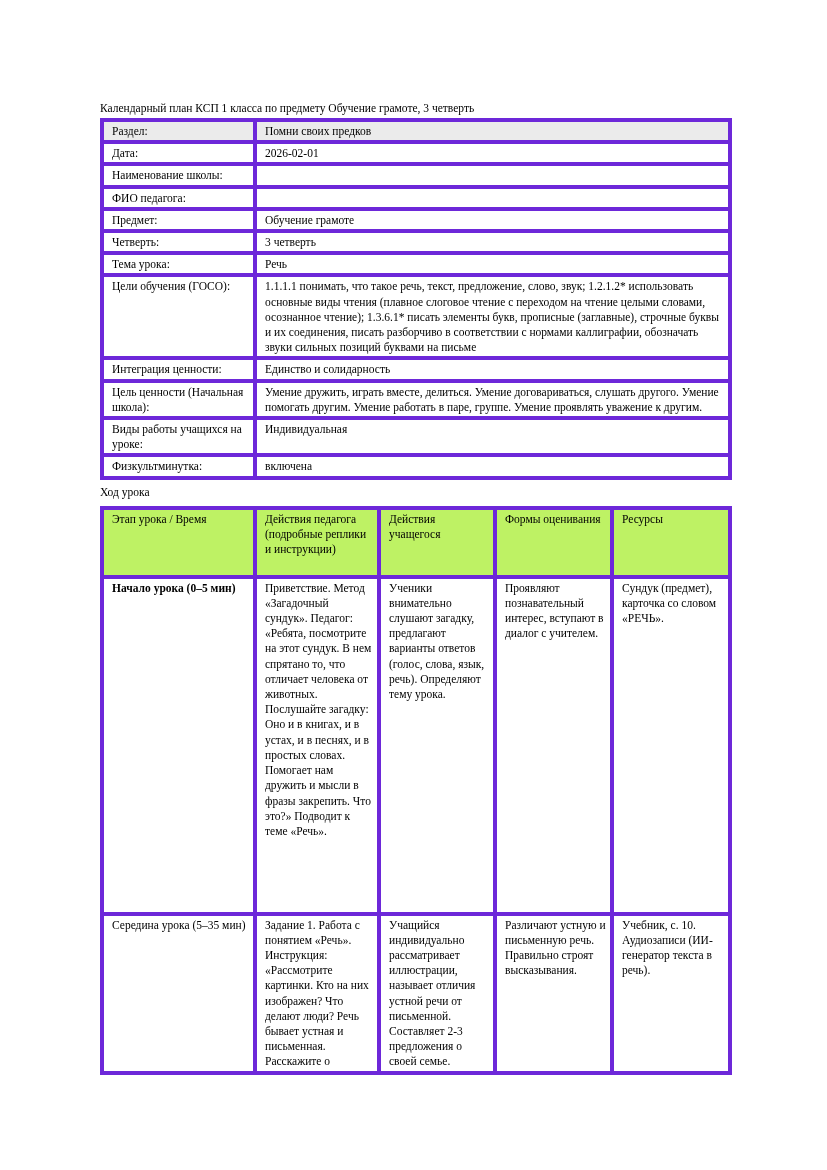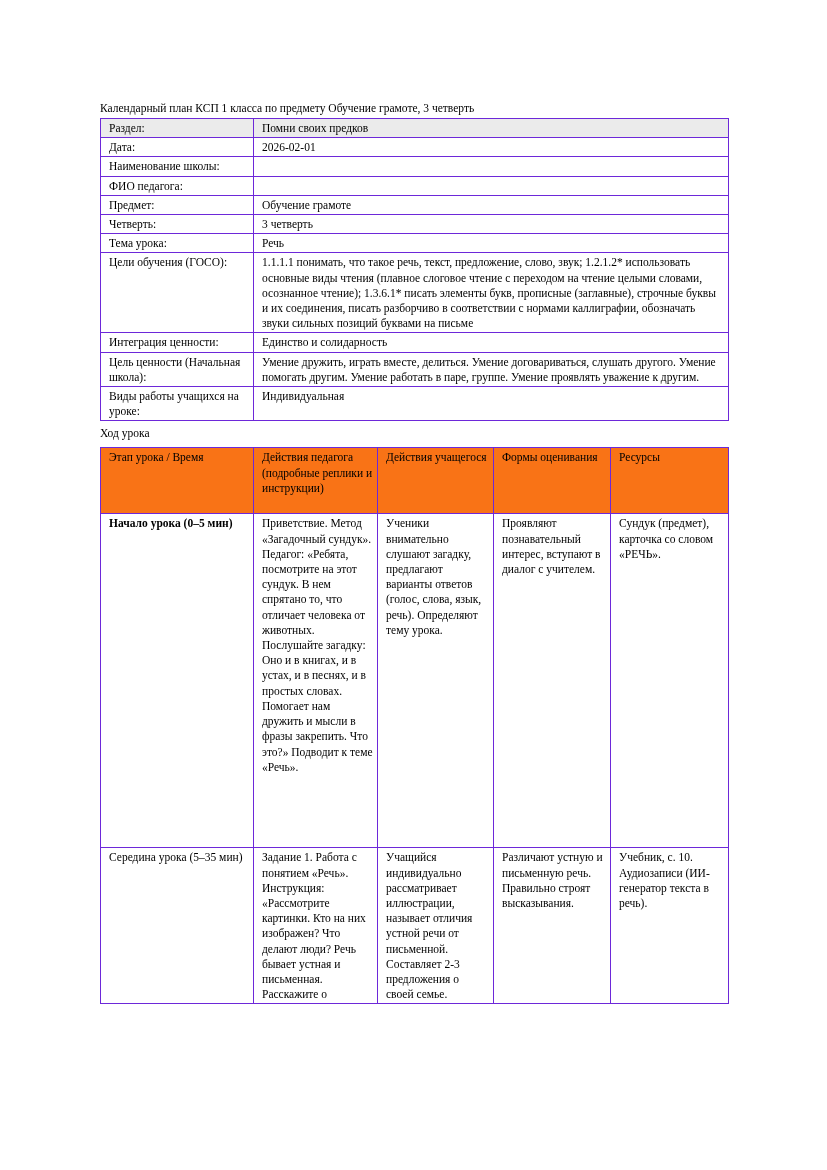--- a/index.html
+++ b/index.html
@@ -38,42 +38,42 @@
     margin-bottom: 6px;
   }
   table.doc-table {
     border-collapse: collapse;
     width: 628px;
     table-layout: fixed;
     font-size: 11.5px;
   }
   table.doc-table td,
   table.doc-table th {
-    border: 1px solid #6d28d9;
+    border: 4px solid #6d28d9;
     vertical-align: top;
     padding: 2px 4px 1px 8px;
     line-height: 15.2px;
     font-weight: normal;
     text-align: left;
     word-wrap: break-word;
     overflow-wrap: break-word;
     hyphens: none;
   }
   
   .info-table col.c1 { width: 153px; }
   .info-table col.c2 { width: 475px; }
   .info-table tr.shaded > td { background: #ebebeb; }
 
   
   .flow-table col.f1 { width: 153px; }
   .flow-table col.f2 { width: 124px; }
   .flow-table col.f3 { width: 116px; }
   .flow-table col.f4 { width: 117px; }
   .flow-table col.f5 { width: 118px; }
-  .flow-table thead td { background: #f97316; }
+  .flow-table thead td { background: #bef264; }
   .flow-table .tall-a { height: 330px; font-weight: bold; }
   .flow-table .tall-b { height: 148px; }
   .flow-table .hdr-pad { height: 62px; }
   .clip-cell {
     overflow: hidden;
   }
 </style>
 </head>
 <body>
 
@@ -125,20 +125,24 @@
           <td>Единство и солидарность</td>
         </tr>
         <tr>
           <td>Цель ценности (Начальная школа):</td>
           <td>Умение дружить, играть вместе, делиться. Умение договариваться, слушать другого. Умение помогать другим. Умение работать в паре, группе. Умение проявлять уважение к другим.</td>
         </tr>
         <tr>
           <td>Виды работы учащихся на уроке:</td>
           <td>Индивидуальная</td>
         </tr>
+        <tr>
+          <td>Физкультминутка:</td>
+          <td>включена</td>
+        </tr>
       </tbody>
     </table>
 
     <div class="section-label">Ход урока</div>
 
     <table class="doc-table flow-table">
       <colgroup>
           <col class="f1">
           <col class="f2">
           <col class="f3">

